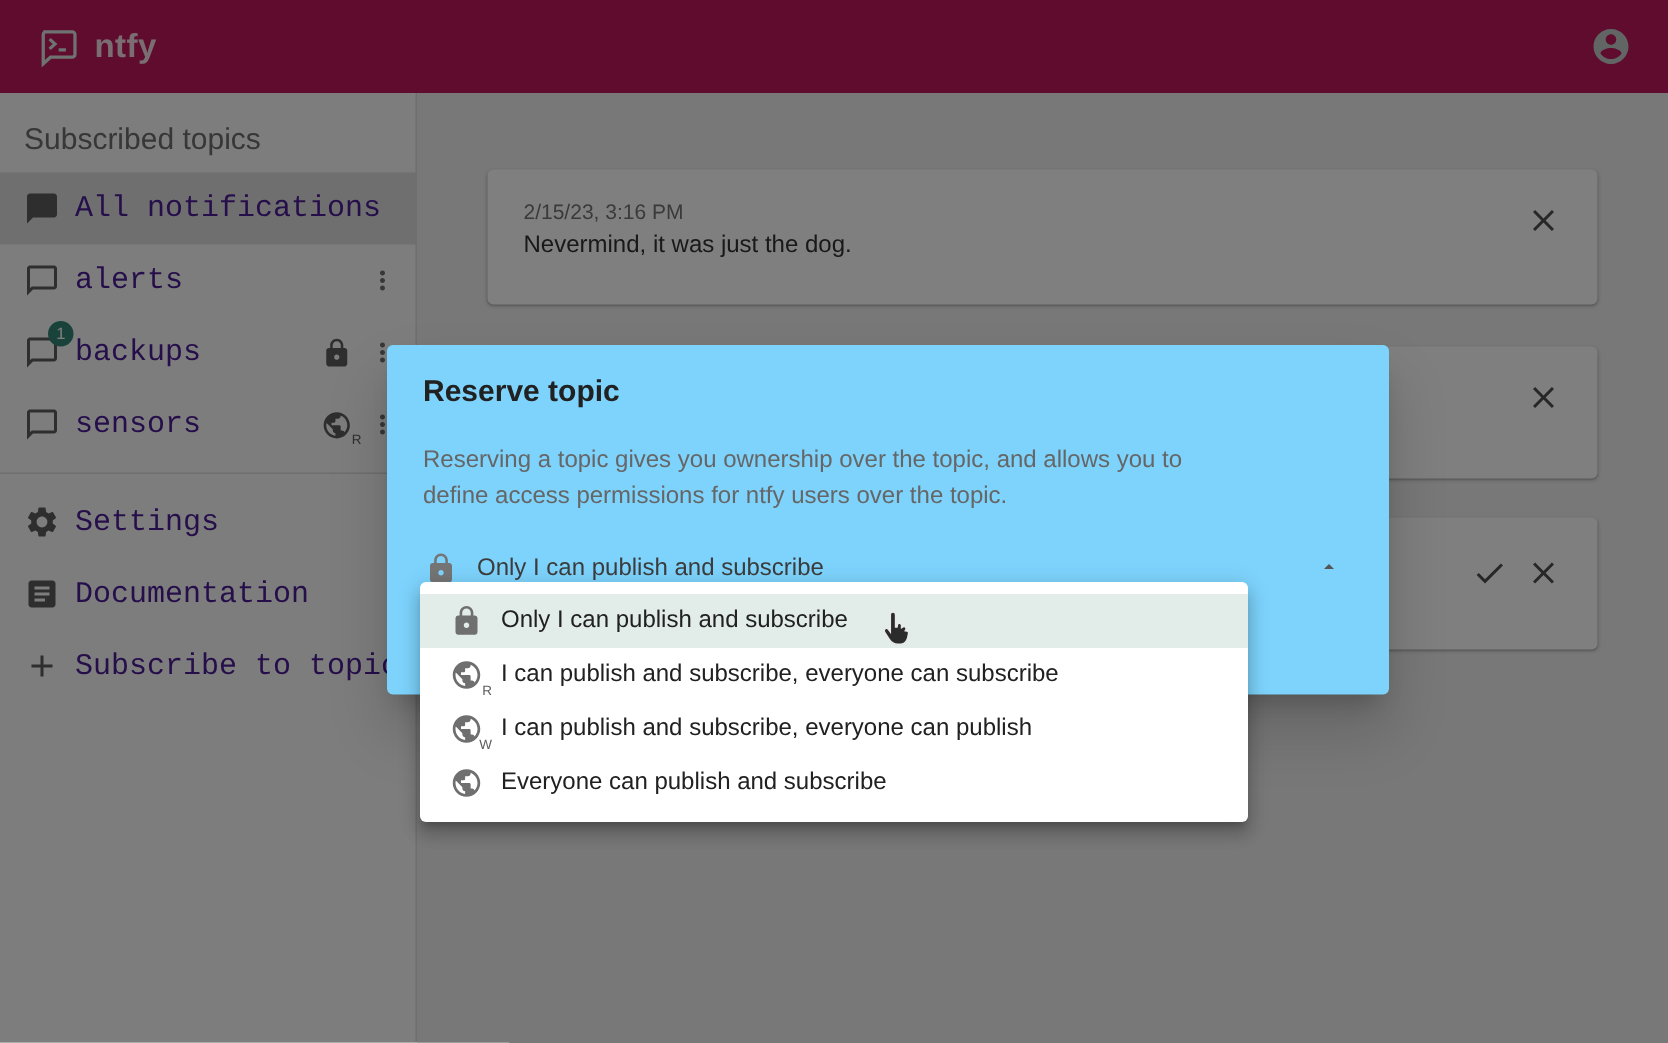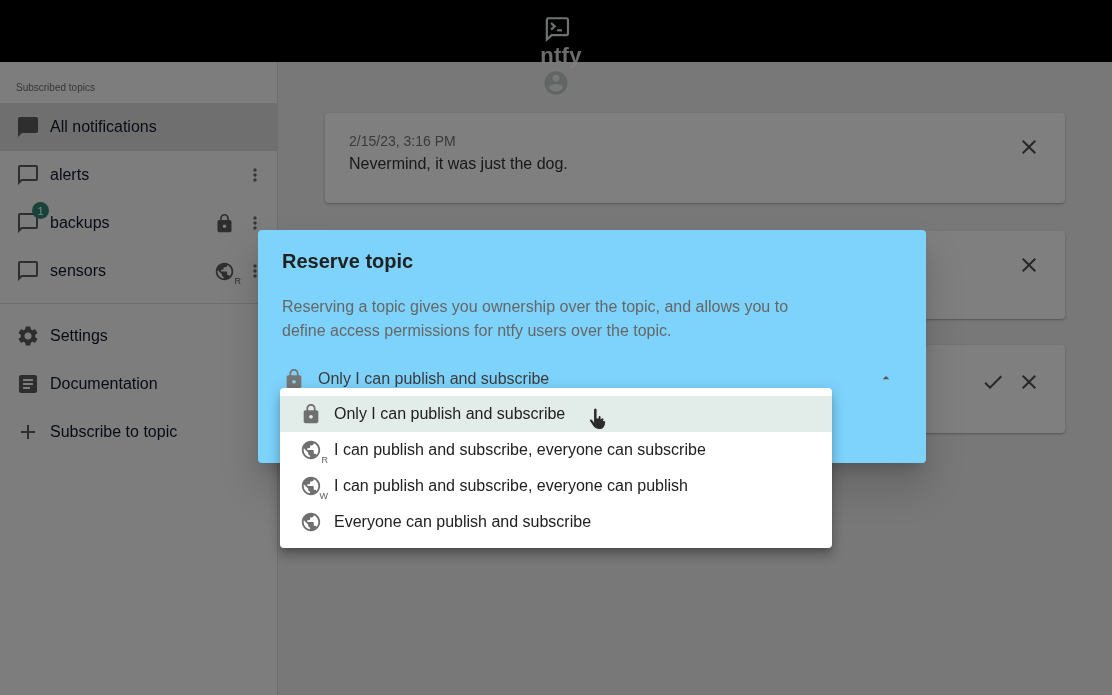--- a/index.html
+++ b/index.html
@@ -7,53 +7,52 @@
   body {
     font-family: "Liberation Sans", sans-serif;
     background: #f0f0f0;
     position: relative;
     color: rgba(0,0,0,0.87);
   }
 
   
   .header {
     position: absolute; top: 0; left: 0; right: 0; height: 62px;
-    background: #000000;
+    background: #be185d;
     display: flex; align-items: center;
     padding: 14px 24px;
     z-index: 10;
-    flex-direction: column;
   }
   .logo-icon { width: 29px; height: 29px; color: #dde5e2; display: flex; }
   .app-name {
     color: rgba(255,255,255,0.85);
     font-size: 22px; font-weight: 700;
     margin-left: 10px; letter-spacing: 0.3px;
   }
   .header-spacer { flex: 1; }
   .account-btn { width: 28px; height: 28px; color: #c2cdc9; cursor: pointer; display: flex; }
 
   
   .sidebar {
     position: absolute; top: 62px; left: 0; width: 278px; bottom: 0;
     background: #fafafa;
     border-right: 1px solid #dcdcdc;
     z-index: 5;
   }
   .section-label {
     padding: 20px 16px 10px 16px;
-    font-size: 10px; color: #6f6f6f; font-weight: 400;
+    font-size: 20px; color: #6f6f6f; font-weight: 400;
   }
   .row {
     height: 48px; display: flex; align-items: center;
     padding: 0 12px 0 16px; cursor: pointer;
   }
   .row.selected { background: rgba(0,0,0,0.105); }
   .row-icon { width: 24px; height: 24px; color: #5d5d5d; flex: 0 0 auto; position: relative; }
-  .row-label { font-size: 16px; color: #0f172a; margin-left: 10px; white-space: nowrap; }
+  .row-label { font-size: 20px; color: #4c1d95; margin-left: 10px; white-space: nowrap; font-family: Liberation Mono, monospace; }
   .row-spacer { flex: 1; }
   .badge {
     position: absolute; top: -9px; right: -9px;
     min-width: 17px; height: 17px; border-radius: 9px;
     background: #338574; color: #fff;
     font-size: 11px; display: flex; align-items: center; justify-content: center;
     padding: 0 2px;
   }
   .mini-icon { width: 21px; height: 21px; color: #5d5d5d; position: relative; margin-right: 10px; flex: 0 0 auto; }
   .globe-sub {

